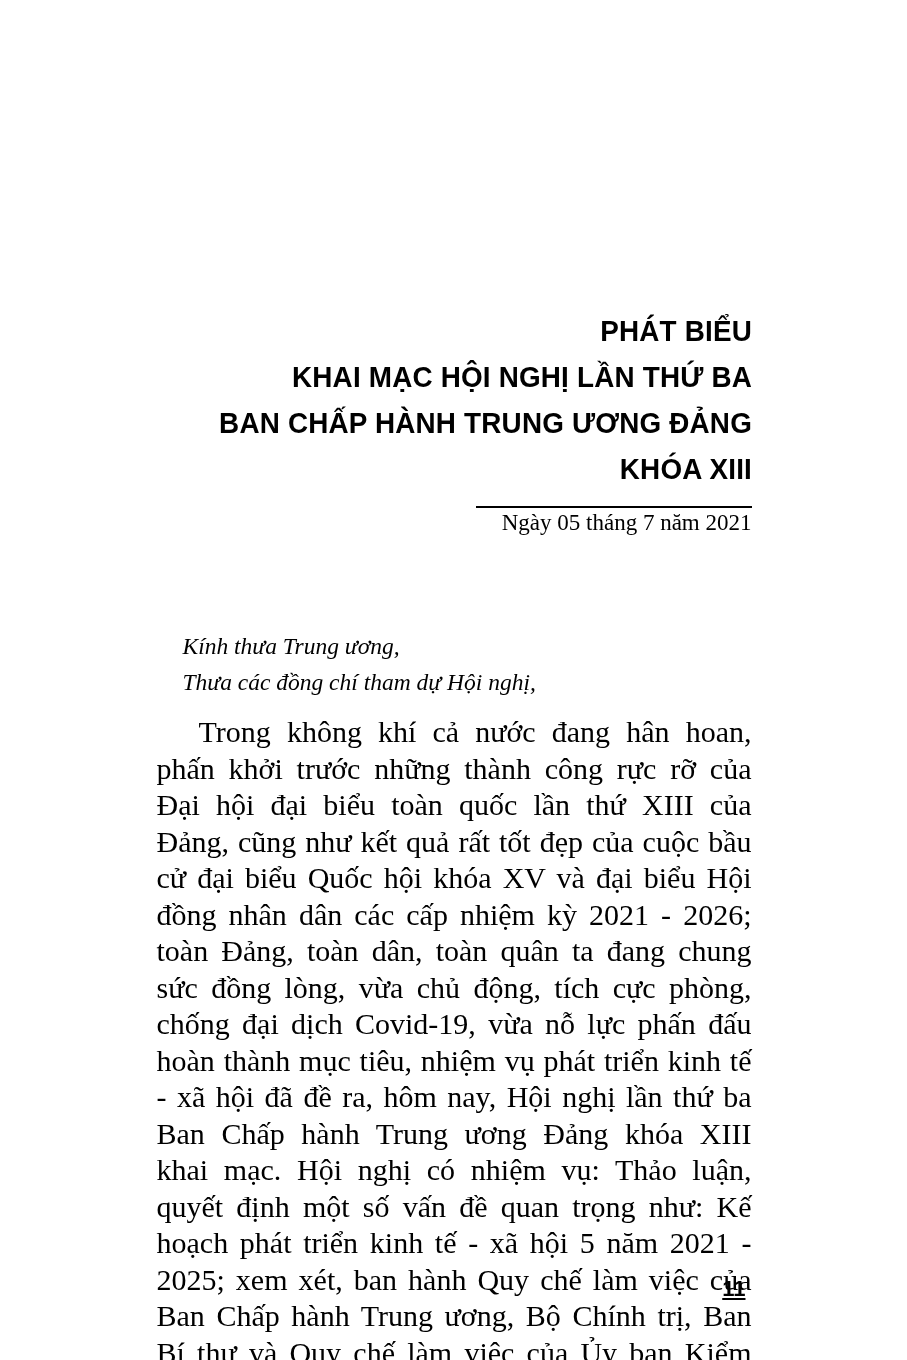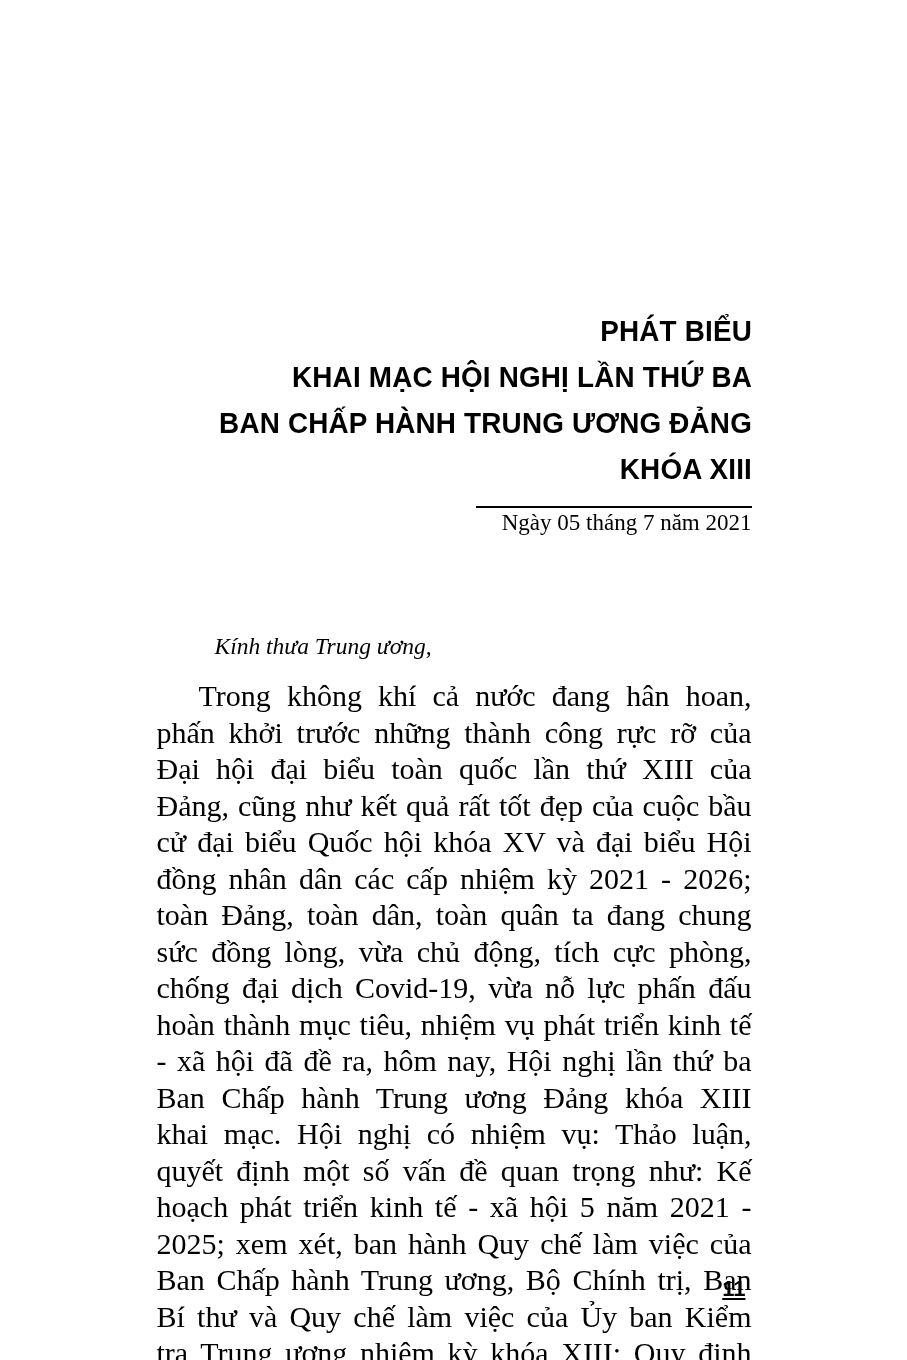--- a/index.html
+++ b/index.html
@@ -42,21 +42,21 @@
     display: inline-block;
     border-top: 2px solid #000000;
     padding-top: 2px;
     padding-left: 26px;
     font-family: "Liberation Serif", serif;
     font-size: 23px;
     color: #000000;
   }
   .salutation {
     margin-top: 92px;
-    margin-left: 58px;
+    margin-left: 26px;
     font-style: italic;
     font-size: 23.5px;
     line-height: 36px;
     color: #000000;
   }
   .body-paragraph {
     margin-top: 14px;
     font-size: 30px;
     line-height: 36.5px;
     text-align: justify;
@@ -86,20 +86,21 @@
       <div>KHAI MẠC HỘI NGHỊ LẦN THỨ BA</div>
       <div>BAN CHẤP HÀNH TRUNG ƯƠNG ĐẢNG KHÓA XIII</div>
     </div>
 
     <div class="date-wrap">
       <div class="date-line">Ngày 05 tháng 7 năm 2021</div>
     </div>
 
     <div class="salutation">
       <div>Kính thưa Trung ương,</div>
+      <div>Thưa các đồng chí tham dự Hội nghị,</div>
     </div>
 
     <p class="body-paragraph">Trong không khí cả nước đang hân hoan, phấn khởi trước những thành công rực rỡ của Đại hội đại biểu toàn quốc lần thứ XIII của Đảng, cũng như kết quả rất tốt đẹp của cuộc bầu cử đại biểu Quốc hội khóa XV và đại biểu Hội đồng nhân dân các cấp nhiệm kỳ 2021 - 2026; toàn Đảng, toàn dân, toàn quân ta đang chung sức đồng lòng, vừa chủ động, tích cực phòng, chống đại dịch Covid-19, vừa nỗ lực phấn đấu hoàn thành mục tiêu, nhiệm vụ phát triển kinh tế - xã hội đã đề ra, hôm nay, Hội nghị lần thứ ba Ban Chấp hành Trung ương Đảng khóa XIII khai mạc. Hội nghị có nhiệm vụ: Thảo luận, quyết định một số vấn đề quan trọng như: Kế hoạch phát triển kinh tế - xã hội 5 năm 2021 - 2025; xem xét, ban hành Quy chế làm việc của Ban Chấp hành Trung ương, Bộ Chính trị, Ban Bí thư và Quy chế làm việc của Ủy ban Kiểm tra Trung ương nhiệm kỳ khóa XIII; Quy định thi hành Điều lệ Đảng và Quy định về công tác kiểm tra, giám sát, kỷ luật của Đảng nhiệm kỳ khóa XIII; tiếp tục kiện toàn nhân sự các</p>
 
   </div>
 
   <div class="page-number">11</div>
 </div>
 
 </body></html>

